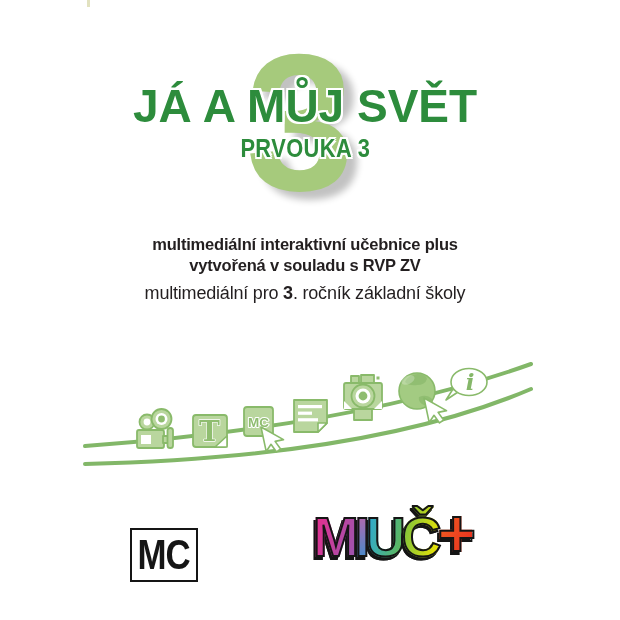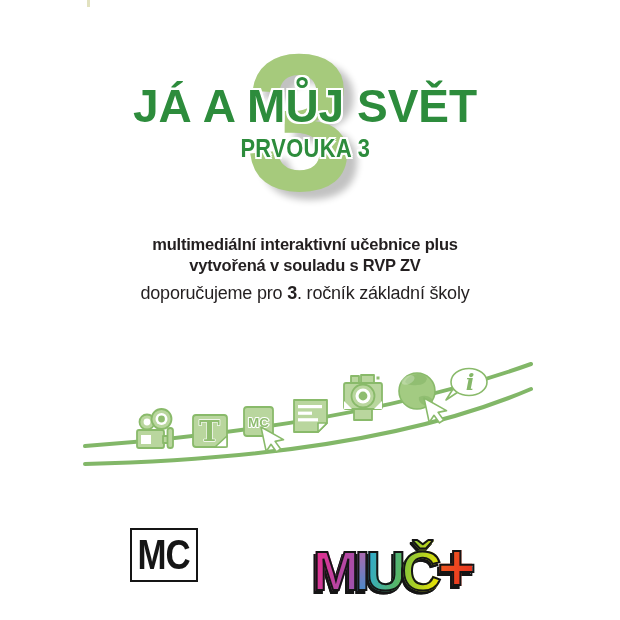--- a/index.html
+++ b/index.html
@@ -35,21 +35,21 @@
   .det{fill:var(--icon-detail);}
   .globe{fill:var(--globe-fill);stroke:var(--icon-stroke);stroke-width:1.6;}
   .itxt{fill:var(--icon-detail);stroke:#fff;paint-order:stroke;stroke-linejoin:round;}
 
   
   .mc-logo{position:absolute;left:130px;top:528px;width:68px;height:54px;box-sizing:border-box;
            border:2.5px solid var(--logo-black);background:#fff;
            display:flex;align-items:center;justify-content:center;}
   .mc-logo span{font-size:42px;font-weight:bold;color:var(--logo-black);
                 transform:scaleX(.83);letter-spacing:-1px;line-height:1;}
-  .miuc{position:absolute;left:313px;top:530px;line-height:1.15;font-weight:bold;
+  .miuc{position:absolute;left:313px;top:496px;line-height:1.15;font-weight:bold;
         font-size:55px;letter-spacing:-4px;white-space:nowrap;}
   .miuc .lt{color:transparent;-webkit-background-clip:text;background-clip:text;
             -webkit-text-stroke:2px var(--logo-black);
             filter:drop-shadow(-2px 3px 0 var(--logo-black));}
   .miuc .plus{font-size:66px;}
 
   .edge-artifact{position:absolute;left:87px;top:0;width:3px;height:7px;background:#e2e2c0;}
 </style>
 </head>
 <body>
@@ -61,21 +61,21 @@
   <div class="big3">3</div>
   <div class="title outline-white">JÁ A MŮJ SVĚT</div>
   <div class="subtitle-wrap">
     <span class="subtitle outline-white">PRVOUKA 3</span>
   </div>
 
   <div class="desc-bold">
     <div>multimediální interaktivní učebnice plus</div>
     <div>vytvořená v souladu s RVP ZV</div>
   </div>
-  <div class="desc-reco"><span>doporučujeme pro </span><b>3</b><span>. ročník základní školy</span></div>
+  <div class="desc-reco"><span>multimediální pro </span><b>3</b><span>. ročník základní školy</span></div>
 
   <svg class="band" viewBox="0 0 620 620" aria-hidden="true">
     <path class="ln" d="M85,446 Q358,426 531,364"></path>
     <path class="ln" d="M85,464 Q372,457 531,389"></path>
 
     <g>
       <rect class="shape" x="137" y="430" width="27" height="18" rx="2"></rect>
       <rect class="wht" x="141" y="435" width="10" height="9"></rect>
       <rect class="shape" x="163" y="436" width="5" height="7"></rect>
       <rect class="shape" x="167.5" y="428" width="5.5" height="20" rx="2.6"></rect>

